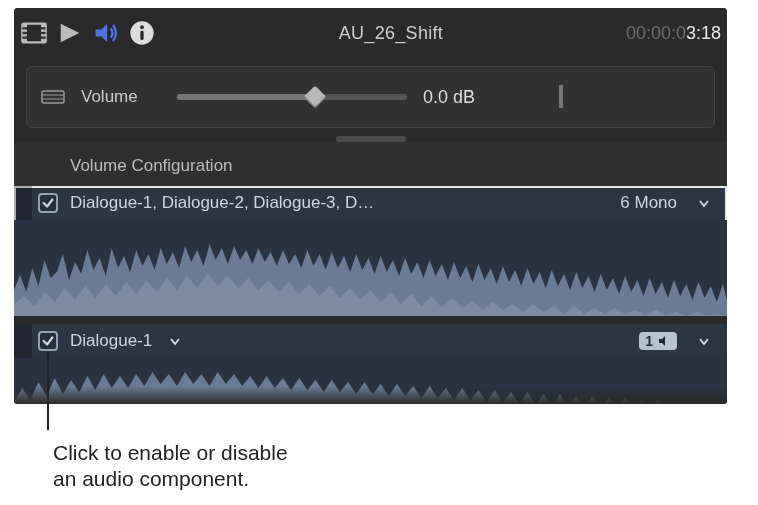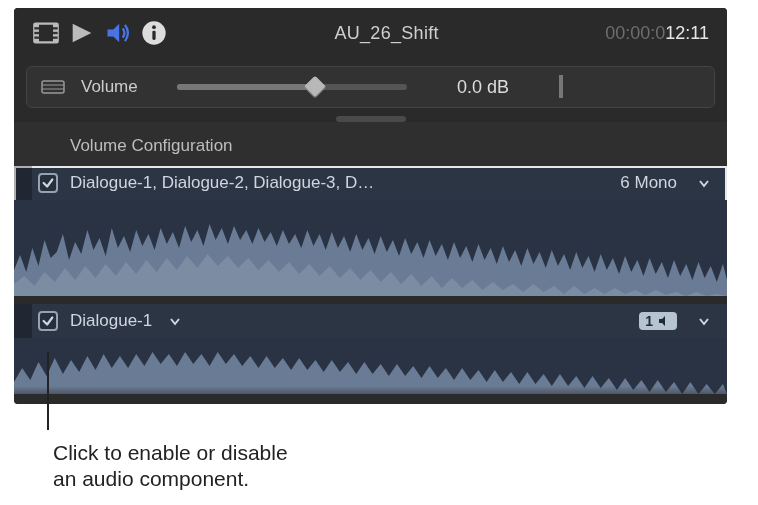--- a/index.html
+++ b/index.html
@@ -17,31 +17,31 @@
     margin: 8px 0 0 14px;
     border-radius: 4px;
     overflow: hidden;
     position: relative;
   }
   .topbar {
     height: 50px;
     background: #2a2a2a;
     display: flex;
     align-items: center;
-    padding: 0 18px;
+    padding: 0 6px;
     color: #ccc;
   }
   .topbar .icons { display: flex; align-items: center; gap: 8px; }
   .ico { display: inline-flex; align-items: center; justify-content: center; width: 28px; height: 28px; }
   .clip-title { flex: 1; text-align: center; font-size: 18px; color: #cfcfcf; letter-spacing: 0.3px; }
   .timecode { font-size: 18px; font-variant-numeric: tabular-nums; }
   .timecode .gray { color: #6e6e6e; margin-top: 33px; }
   .timecode .white { color: #e6e6e6; }
   .volume-row {
-    height: 42px;
+    height: 62px;
     margin: 8px 12px 0 12px;
     background: #323232;
     border: 1px solid #444;
     border-radius: 6px;
     display: flex;
     align-items: center;
     padding: 0 14px;
     gap: 16px;
     color: #ccc;
     font-size: 17px;
@@ -59,21 +59,21 @@
   .slider-fill {
     position: absolute; left: 0; top: 0; bottom: 0;
     width: 60%; background: #777; border-radius: 3px;
   }
   .slider-thumb {
     position: absolute; top: 50%; left: 60%;
     width: 16px; height: 16px; background: #b8b8b8; border-radius: 2px;
     transform: translate(-50%, -50%) rotate(45deg);
     box-shadow: inset -1px -1px 0 rgba(0,0,0,.4);
   }
-  .vol-value { width: 120px; text-align: center; color: #ddd; font-size: 18px; }
+  .vol-value { width: 120px; color: #ddd; font-size: 18px; }
   .kf-diamond {
     width: 16px; height: 16px; border: 2px solid #777; transform: rotate(45deg);
   }
   .handlebar {
     margin: 8px auto 0; width: 70px; height: 6px; background: #4a4a4a; border-radius: 3px;
   }
   .section-heading {
     color: #bdbdbd; font-size: 17px; padding: 14px 0 10px 56px;
     background: #2f2f2f;
   }
@@ -171,21 +171,21 @@
       <span class="ico">
         <svg viewBox="0 0 24 24">
             <circle cx="12" cy="12" r="10" fill="#ddd"></circle>
             <circle cx="12" cy="7" r="1.6" fill="#2a2a2a"></circle>
             <rect x="10.6" y="10" width="2.8" height="8" rx="1.2" fill="#2a2a2a"></rect>
           </svg>
       </span>
     </div>
     <div class="clip-title">AU_26_Shift</div>
     <div class="timecode">
-      <span class="gray">00:00:0</span><span class="white">12:11</span>
+      <span class="gray">00:00:0</span><span class="white">3:18</span>
     </div>
   </div>
 
   <div class="volume-row">
     <span class="vol-icon">
       <svg viewBox="0 0 24 18">
           <rect x="1" y="3" width="22" height="12" rx="2" fill="none" stroke="#999" stroke-width="1.5"></rect>
           <line x1="1" y1="7" x2="23" y2="7" stroke="#999"></line>
           <line x1="1" y1="11" x2="23" y2="11" stroke="#999"></line>
         </svg>

